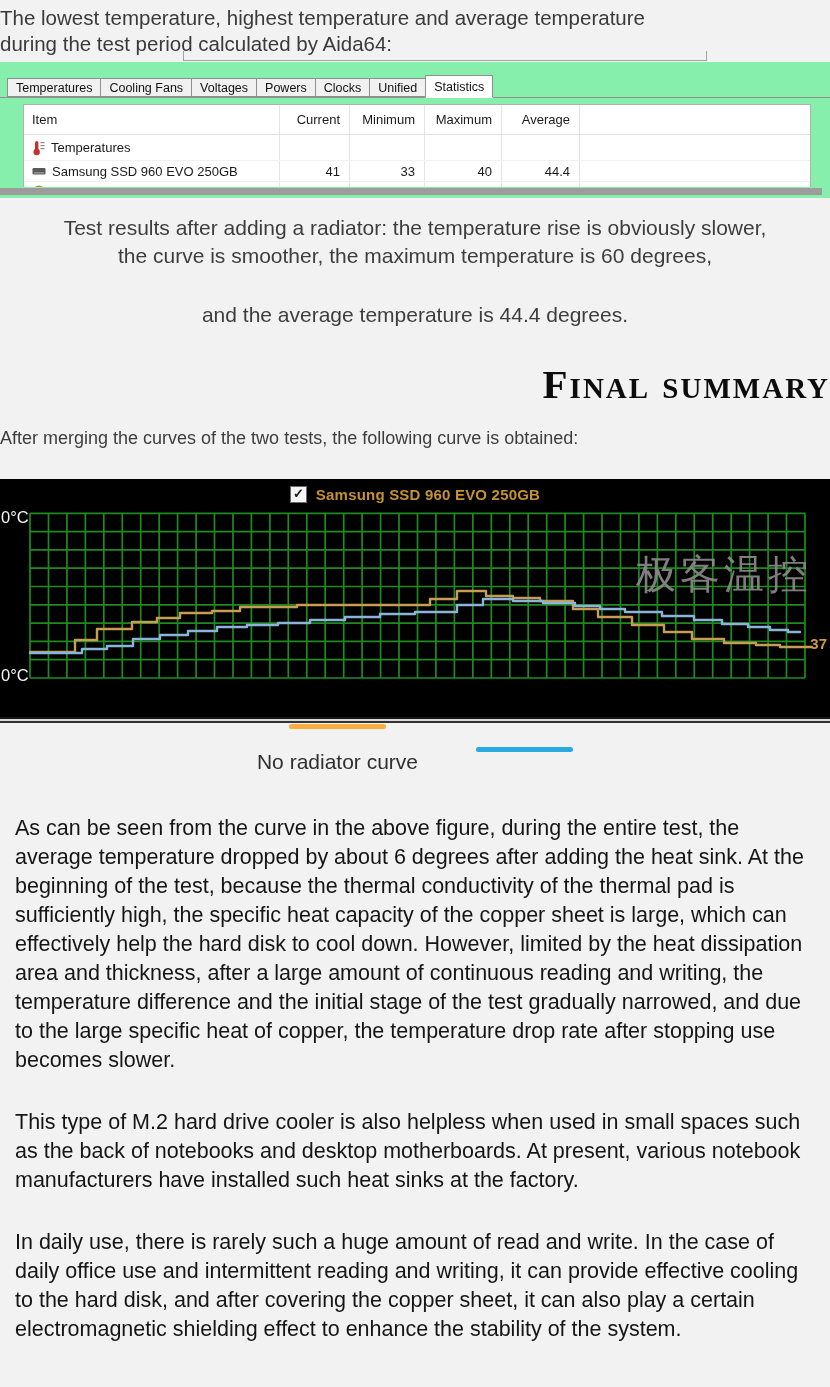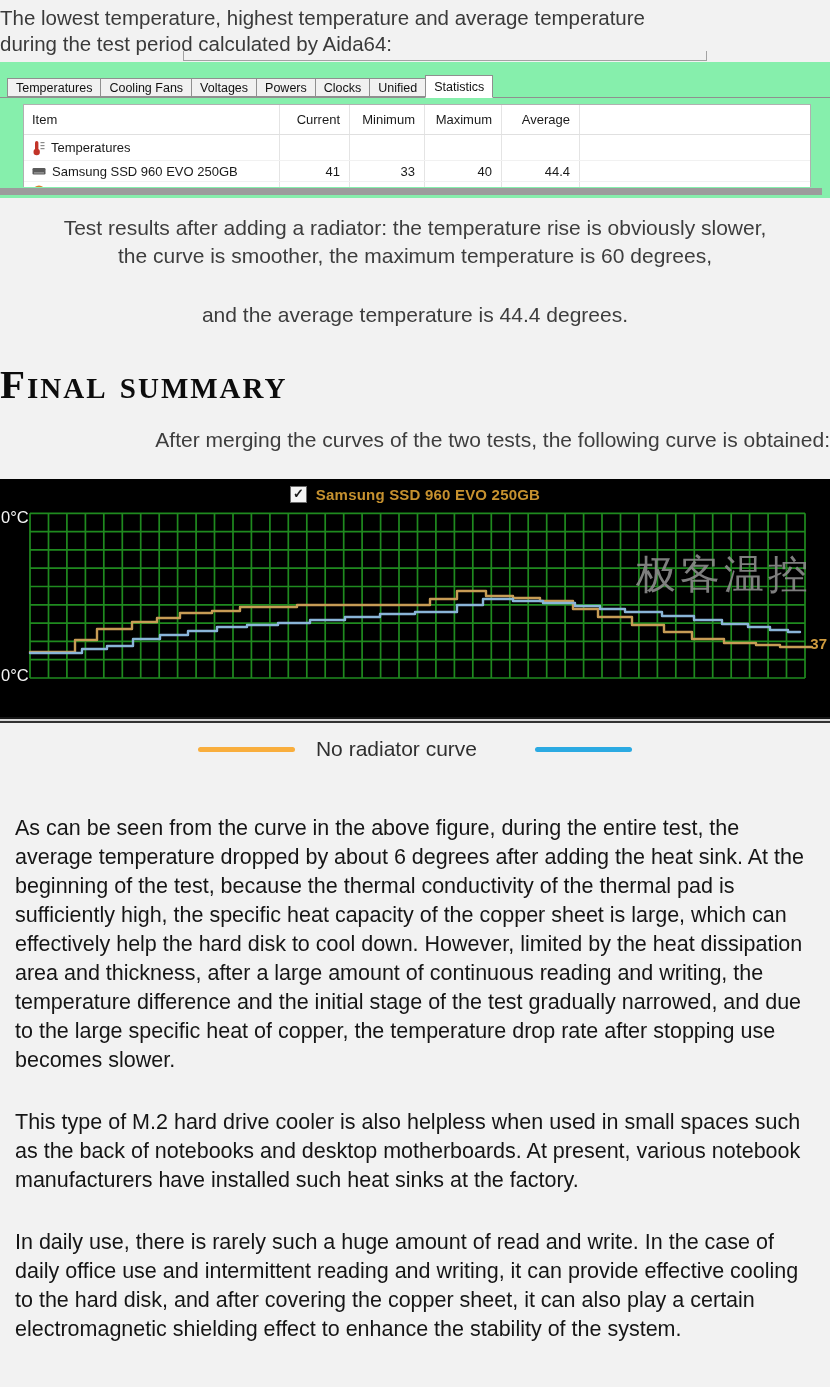--- a/index.html
+++ b/index.html
@@ -33,39 +33,39 @@
   .row-cut{height:19px;}
   .cell.item{padding-left:8px;}
   .cell.num{justify-content:flex-end;padding-right:9px;}
   .cell .ico{margin-right:6px;display:inline-flex;}
   .indent1{padding-left:6px;}
   .indent2{padding-left:22px;}
   #gray-strip{left:0;top:126px;width:822px;height:7px;background:#9c9c9c;}
   
   .cap-line{left:0;width:100%;text-align:center;font-size:21px;color:#3d3d3d;}
   #cap1{top:216px;} #cap2{top:244px;} #cap3{top:271px;margin-top:32px;}
-  #final-title{left:0;top:360px;width:100%;text-align:left;
+  #final-title{left:0;top:360px;width:100%;text-align:right;
     font-family:"Liberation Serif",serif;font-weight:700;font-size:41px;
     font-variant:small-caps;letter-spacing:2px;color:#0c0c0c;}
-  #subtitle{left:0;top:428px;width:100%;text-align:right;font-size:21px;color:#3d3d3d;}
+  #subtitle{left:0;top:428px;width:100%;text-align:left;font-size:18px;color:#3d3d3d;}
   
   #chart{left:0;top:479px;width:830px;height:238px;background:#000;}
   #chart-title{left:0;top:7px;width:100%;display:flex;justify-content:center;align-items:center;gap:9px;}
   #chart-checkbox{width:15px;height:15px;background:#f5f5f5;border:1px solid #6b6b6b;
     font-size:13px;line-height:14px;text-align:center;color:#1b1b1b;font-weight:700;}
   #chart-title-label{font-size:15px;font-weight:700;color:#c6912f;letter-spacing:.2px;}
   #watermark{right:18px;top:68px;font-size:40px;color:#8c8c8c;letter-spacing:4px;opacity:.9;}
   .ylabel{left:1px;font-size:16.5px;color:#f5f5f5;}
   #ylabel-top{top:29px;} #ylabel-bottom{top:187px;}
   #end-label{right:3px;top:156px;font-size:15px;font-weight:700;color:#cf9b3f;}
   #chart-rule{left:0;top:717px;width:830px;height:7px;
     background:linear-gradient(#161616 0 2px,#d9d9d9 2px 4px,#333 4px 6px,#f2f2f2 6px);}
   
   #legend{left:0;top:727px;width:100%;height:44px;display:flex;justify-content:center;align-items:center;gap:58px;}
-  .leg-item{display:flex;align-items:center;gap:21px;}
+  .leg-item{display:flex;align-items:center;gap:21px;flex-direction:column;}
   .leg-swatch{width:97px;height:5px;border-radius:2.5px;background:#ccc;}
   .leg-label{font-size:21px;color:#2f2f2f;}
   
   #paras{left:15px;top:814px;width:802px;}
   #paras p{margin:0 0 33px 0;font-size:21.5px;line-height:29px;color:#151515;}
 </style>
 </head>
 <body>
 
 <div class="abs head-line" id="head1">The lowest temperature, highest temperature and average temperature</div>

